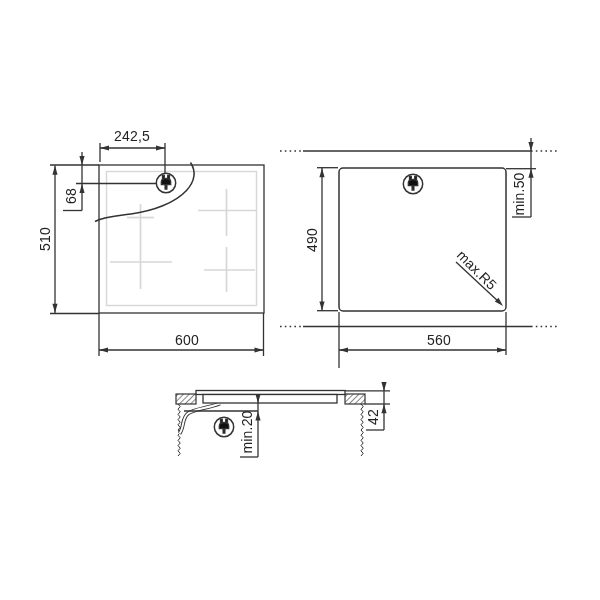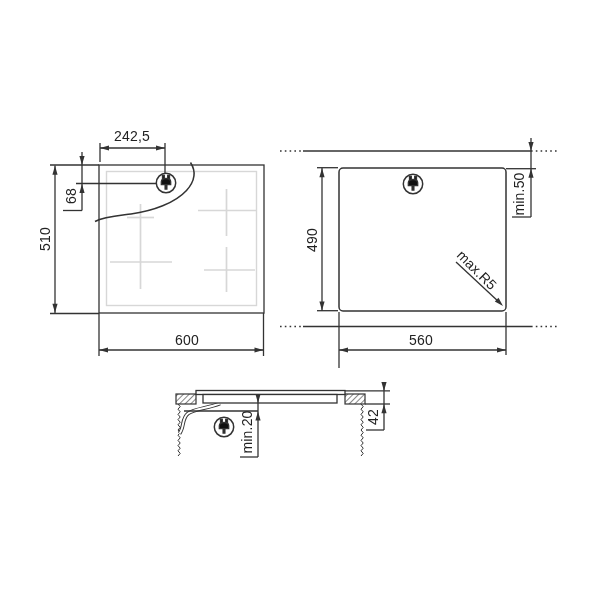--- a/index.html
+++ b/index.html
@@ -162,17 +162,17 @@
   </g>
 </svg>
 
   <span class="lbl" style="left:132px;top:136px;">242,5</span>
   <span class="lbl v" style="left:71px;top:196px;">68</span>
   <span class="lbl v" style="left:45px;top:239px;">510</span>
   <span class="lbl" style="left:187px;top:340px;">600</span>
   <span class="lbl v" style="left:312px;top:240px;">490</span>
   <span class="lbl v" style="left:519px;top:194px;">min.50</span>
   <span class="lbl d" style="left:477px;top:270px;">max.R5</span>
-  <span class="lbl" style="left:421px;top:340px;">560</span>
+  <span class="lbl" style="left:439px;top:340px;">560</span>
   <span class="lbl v" style="left:247px;top:432px;">min.20</span>
   <span class="lbl v" style="left:373px;top:417px;">42</span>
 
 </div>
 
 </body></html>

